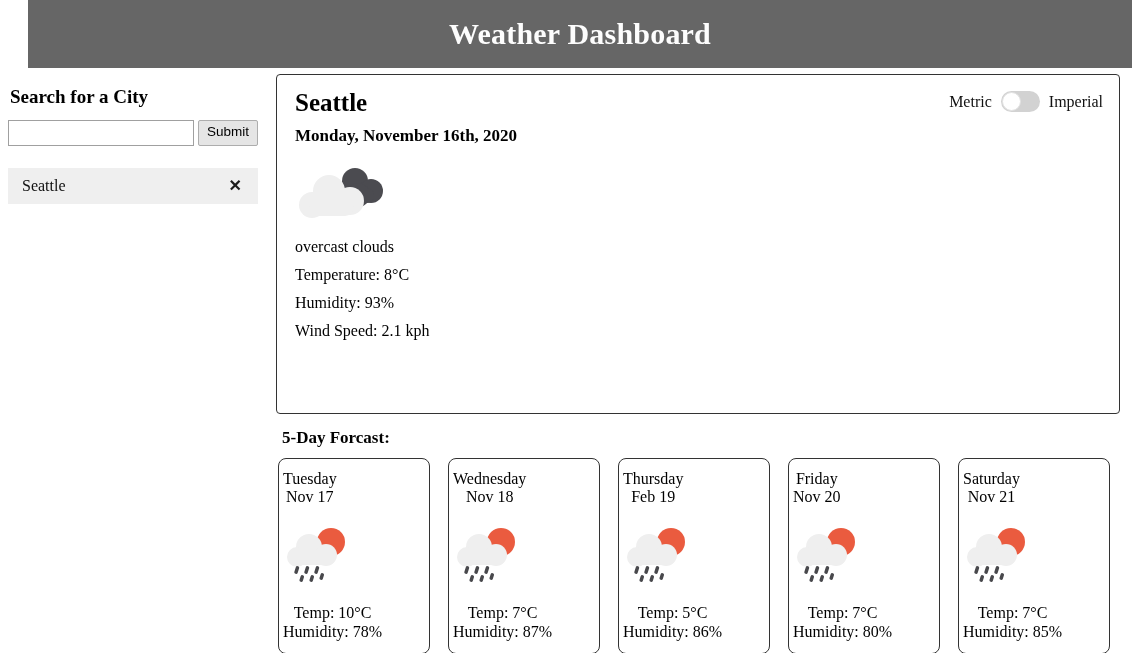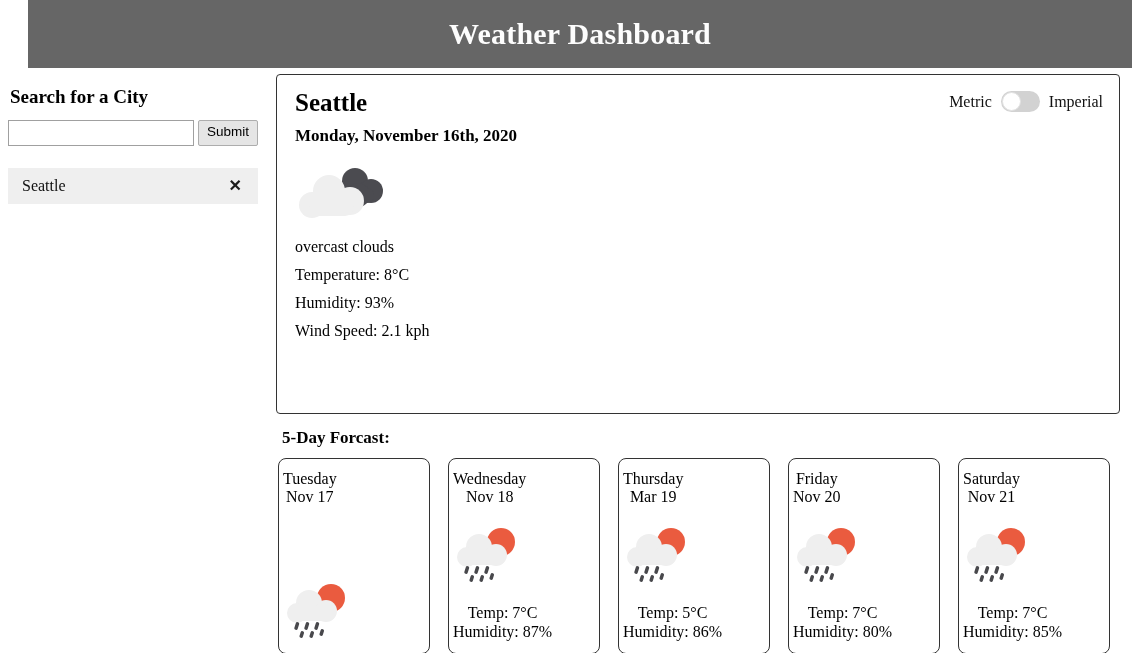--- a/index.html
+++ b/index.html
@@ -322,20 +322,24 @@
             <g fill="#48484c">
               <rect x="12" y="41" width="3.5" height="8" rx="1.7" transform="rotate(18 13.7 45)"></rect>
               <rect x="22" y="41" width="3.5" height="8" rx="1.7" transform="rotate(18 23.7 45)"></rect>
               <rect x="32" y="41" width="3.5" height="8" rx="1.7" transform="rotate(18 33.7 45)"></rect>
               <rect x="17" y="50" width="3.5" height="7" rx="1.7" transform="rotate(18 18.7 53.5)"></rect>
               <rect x="27" y="50" width="3.5" height="7" rx="1.7" transform="rotate(18 28.7 53.5)"></rect>
               <rect x="37" y="48" width="3.5" height="7" rx="1.7" transform="rotate(18 38.7 51.5)"></rect>
             </g>
           </svg>
         </div>
+        <div class="fc-stats">
+          <div>Temp: 10°C</div>
+          <div>Humidity: 78%</div>
+        </div>
       </div>
 
       <div class="forecast-card">
         <div class="fc-date">
           <div>Wednesday</div>
           <div>Nov 18</div>
         </div>
         <div class="fc-icon">
           <svg width="74" height="60" viewBox="0 0 74 60" xmlns="http://www.w3.org/2000/svg">
             <circle cx="48" cy="17" r="14" fill="#ea5b3f"></circle>
@@ -357,21 +361,21 @@
         </div>
         <div class="fc-stats">
           <div>Temp: 7°C</div>
           <div>Humidity: 87%</div>
         </div>
       </div>
 
       <div class="forecast-card">
         <div class="fc-date">
           <div>Thursday</div>
-          <div>Mar 19</div>
+          <div>Feb 19</div>
         </div>
         <div class="fc-icon">
           <svg width="74" height="60" viewBox="0 0 74 60" xmlns="http://www.w3.org/2000/svg">
             <circle cx="48" cy="17" r="14" fill="#ea5b3f"></circle>
             <g fill="#efefef">
               <circle cx="26" cy="22" r="13"></circle>
               <circle cx="43" cy="30" r="11"></circle>
               <circle cx="14" cy="32" r="10"></circle>
               <rect x="12" y="25" width="36" height="15" rx="7.5"></rect>
             </g>

